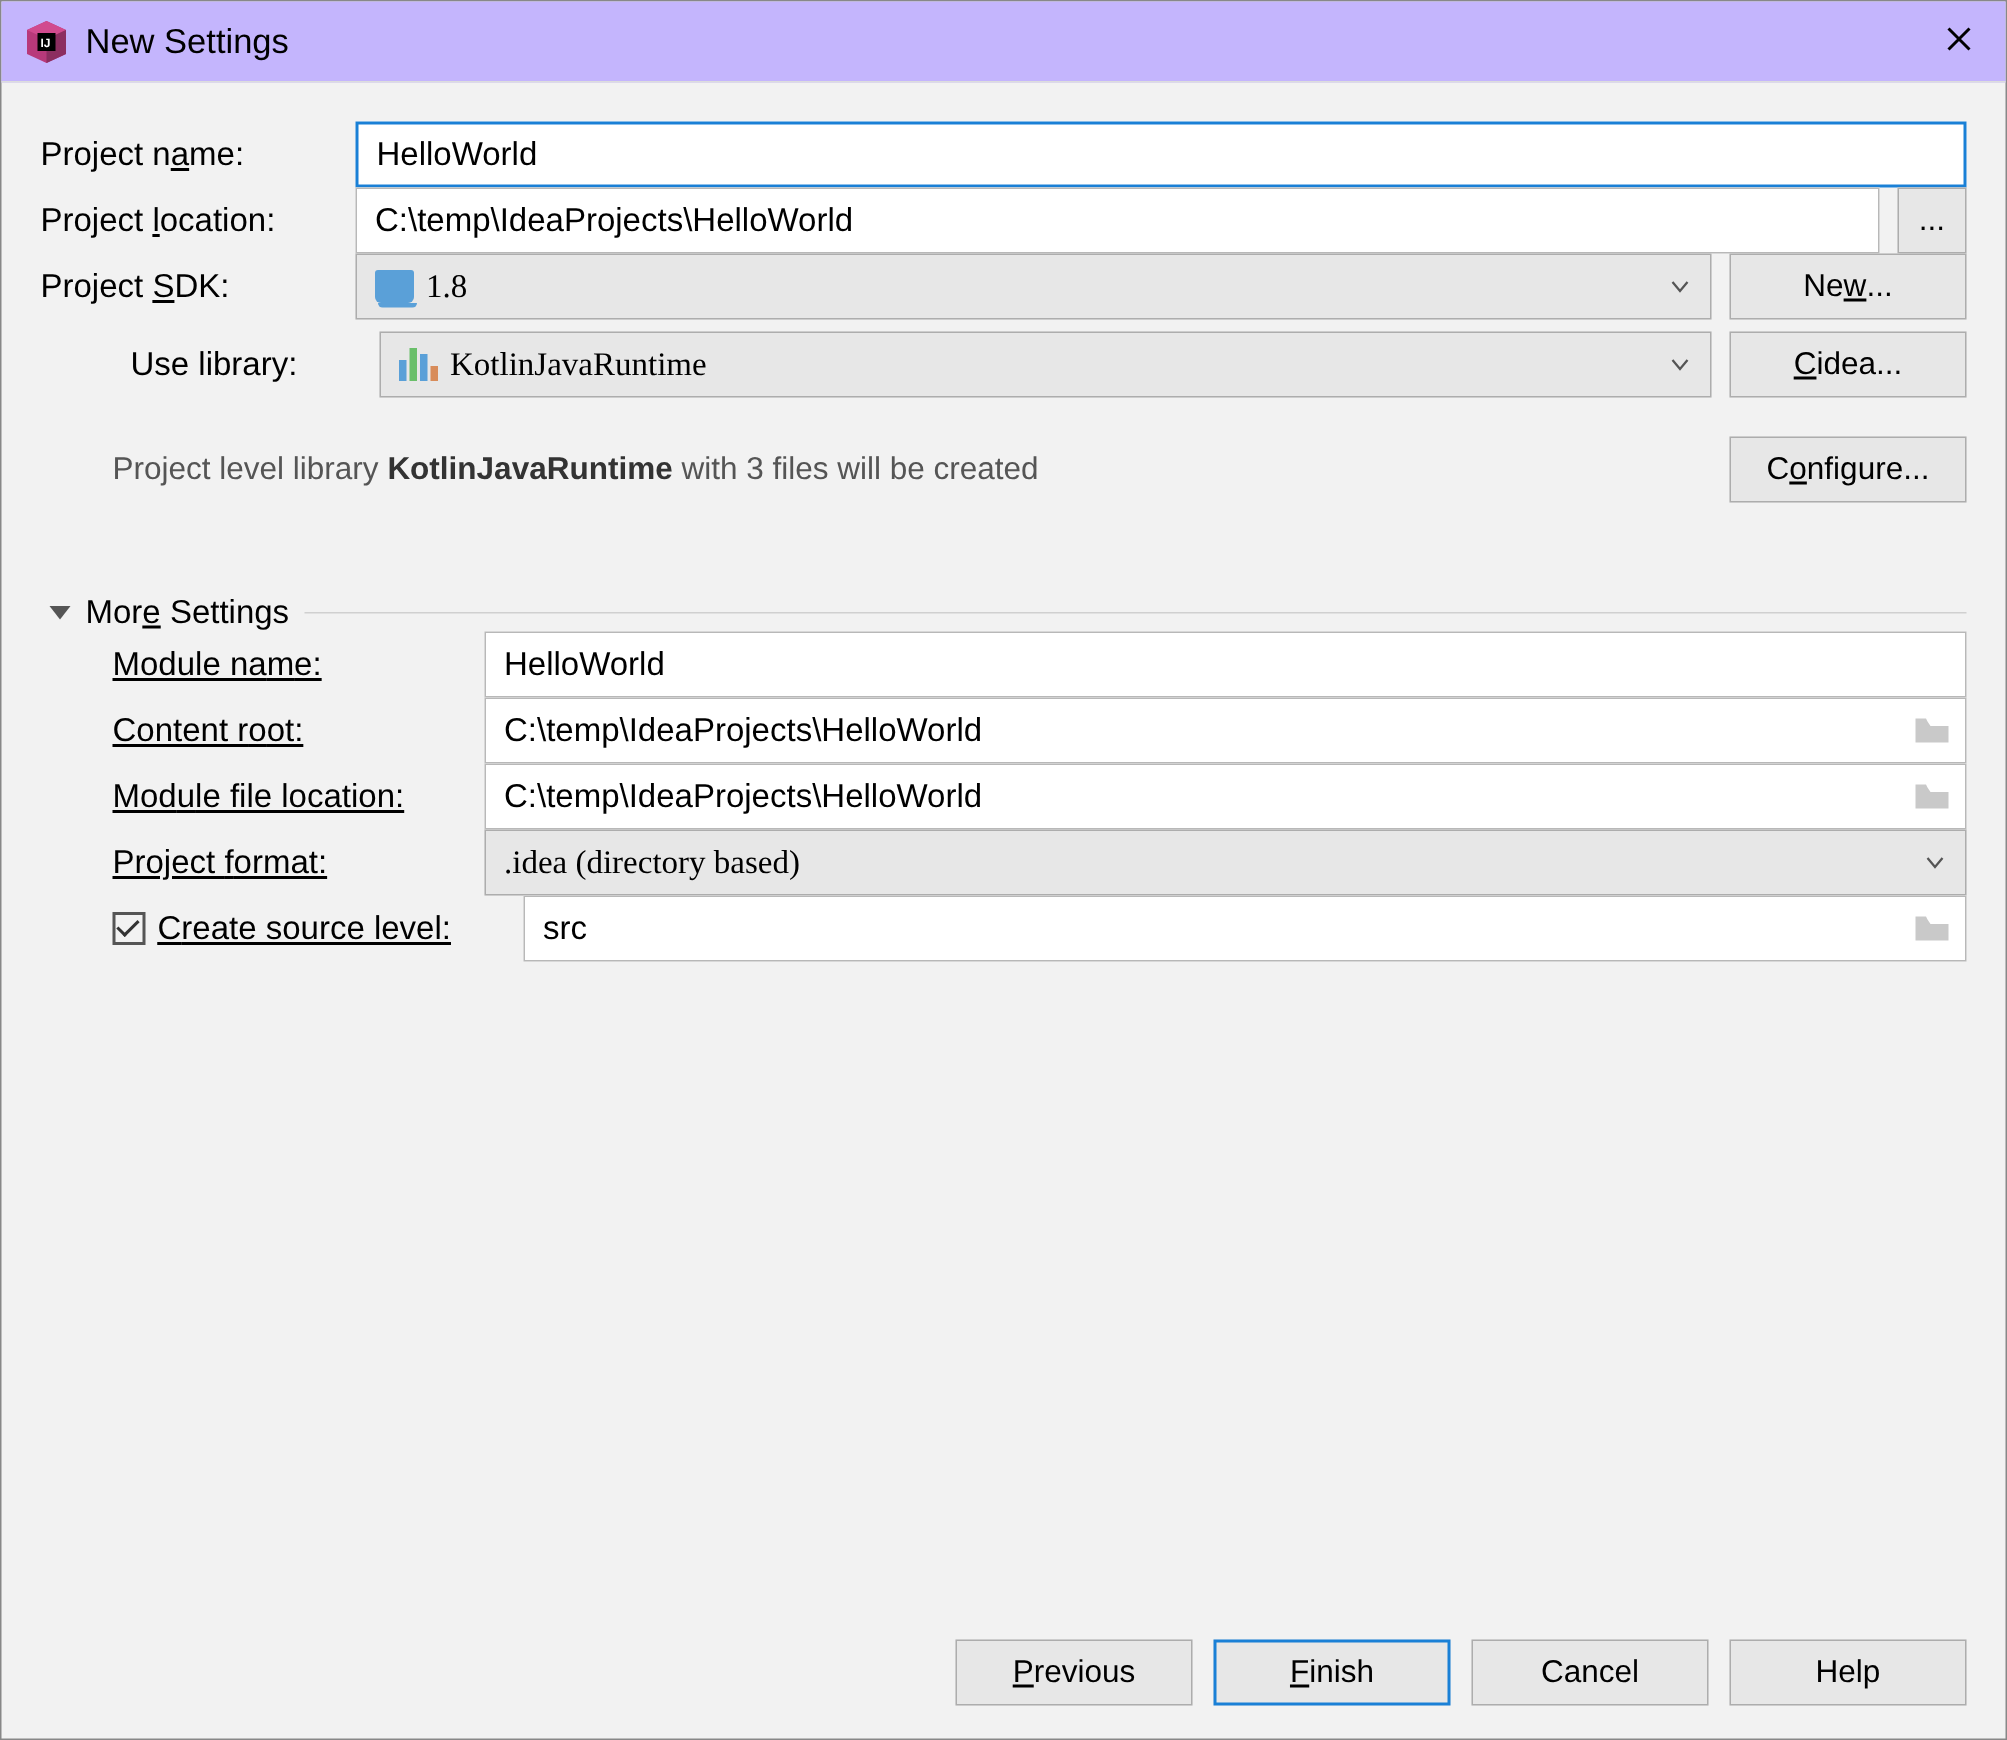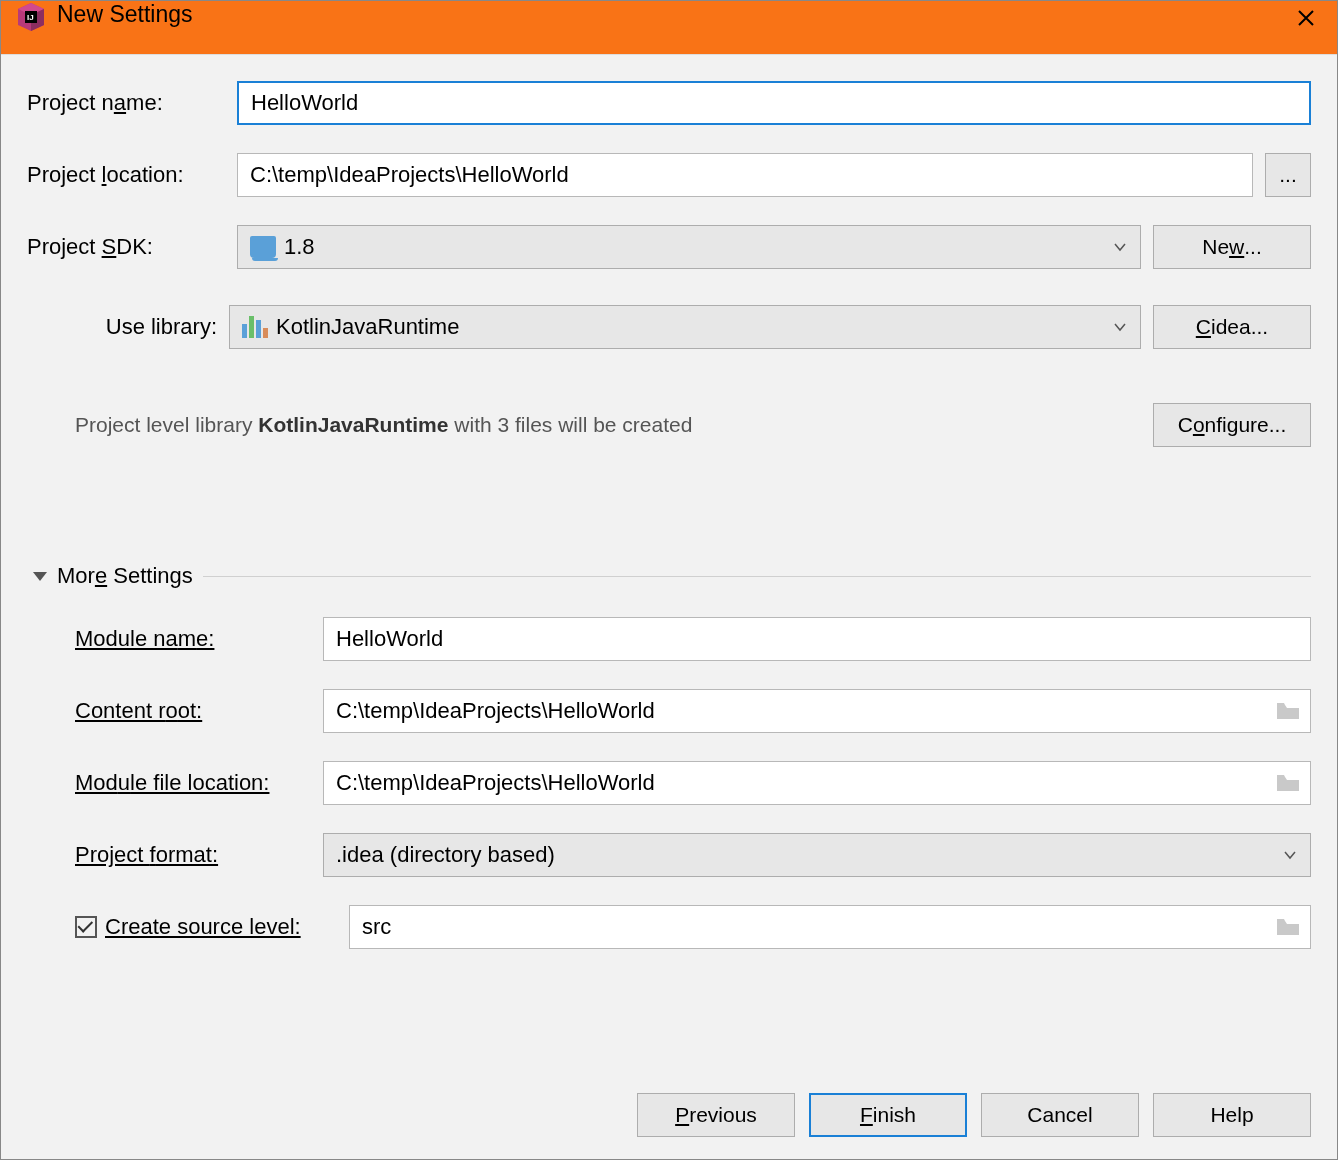--- a/index.html
+++ b/index.html
@@ -12,24 +12,24 @@
   }
   .window {
     width: 1338px;
     height: 1160px;
     border: 1px solid #888;
     background: #f2f2f2;
     display: flex;
     flex-direction: column;
   }
   .titlebar {
-    background: #f97316;
+    background: #c4b5fd;
     height: 54px;
     display: flex;
-    align-items: flex-start;
+    align-items: center;
     padding: 0 14px;
     border-bottom: 1px solid #ddd;
   }
   .app-icon {
     width: 32px; height: 32px;
     margin-right: 10px;
   }
   .titlebar .title {
     font-size: 23px;
   }
@@ -37,36 +37,35 @@
   .close-x {
     font-size: 24px;
     cursor: pointer;
     padding: 4px 8px;
   }
   .content {
     flex: 1;
     padding: 26px 26px 10px 26px;
     display: flex;
     flex-direction: column;
-    gap: 28px;
+    gap: 0;
     overflow: hidden;
   }
   .row {
     display: flex;
     align-items: center;
     gap: 12px;
   }
   .label {
     width: 198px;
     font-size: 22px;
   }
   .label.indent {
-    margin-left: 36px;
+    margin-left: 60px;
     width: 154px;
-    text-align: right;
   }
   .u { text-decoration: underline; }
   input.text {
     flex: 1;
     height: 44px;
     border: 1px solid #b8b8b8;
     padding: 0 12px;
     font-size: 22px;
     background: #fff;
   }
@@ -93,20 +92,21 @@
   }
   .dropdown {
     flex: 1;
     height: 44px;
     background: #e7e7e7;
     border: 1px solid #adadad;
     display: flex;
     align-items: center;
     padding: 0 12px;
     cursor: pointer;
+    font-family: Liberation Serif, serif;
   }
   .dropdown .dd-text {
     flex: 1;
     font-size: 22px;
   }
   .chevron {
     width: 16px; height: 16px;
   }
   .section-header {
     display: flex;

